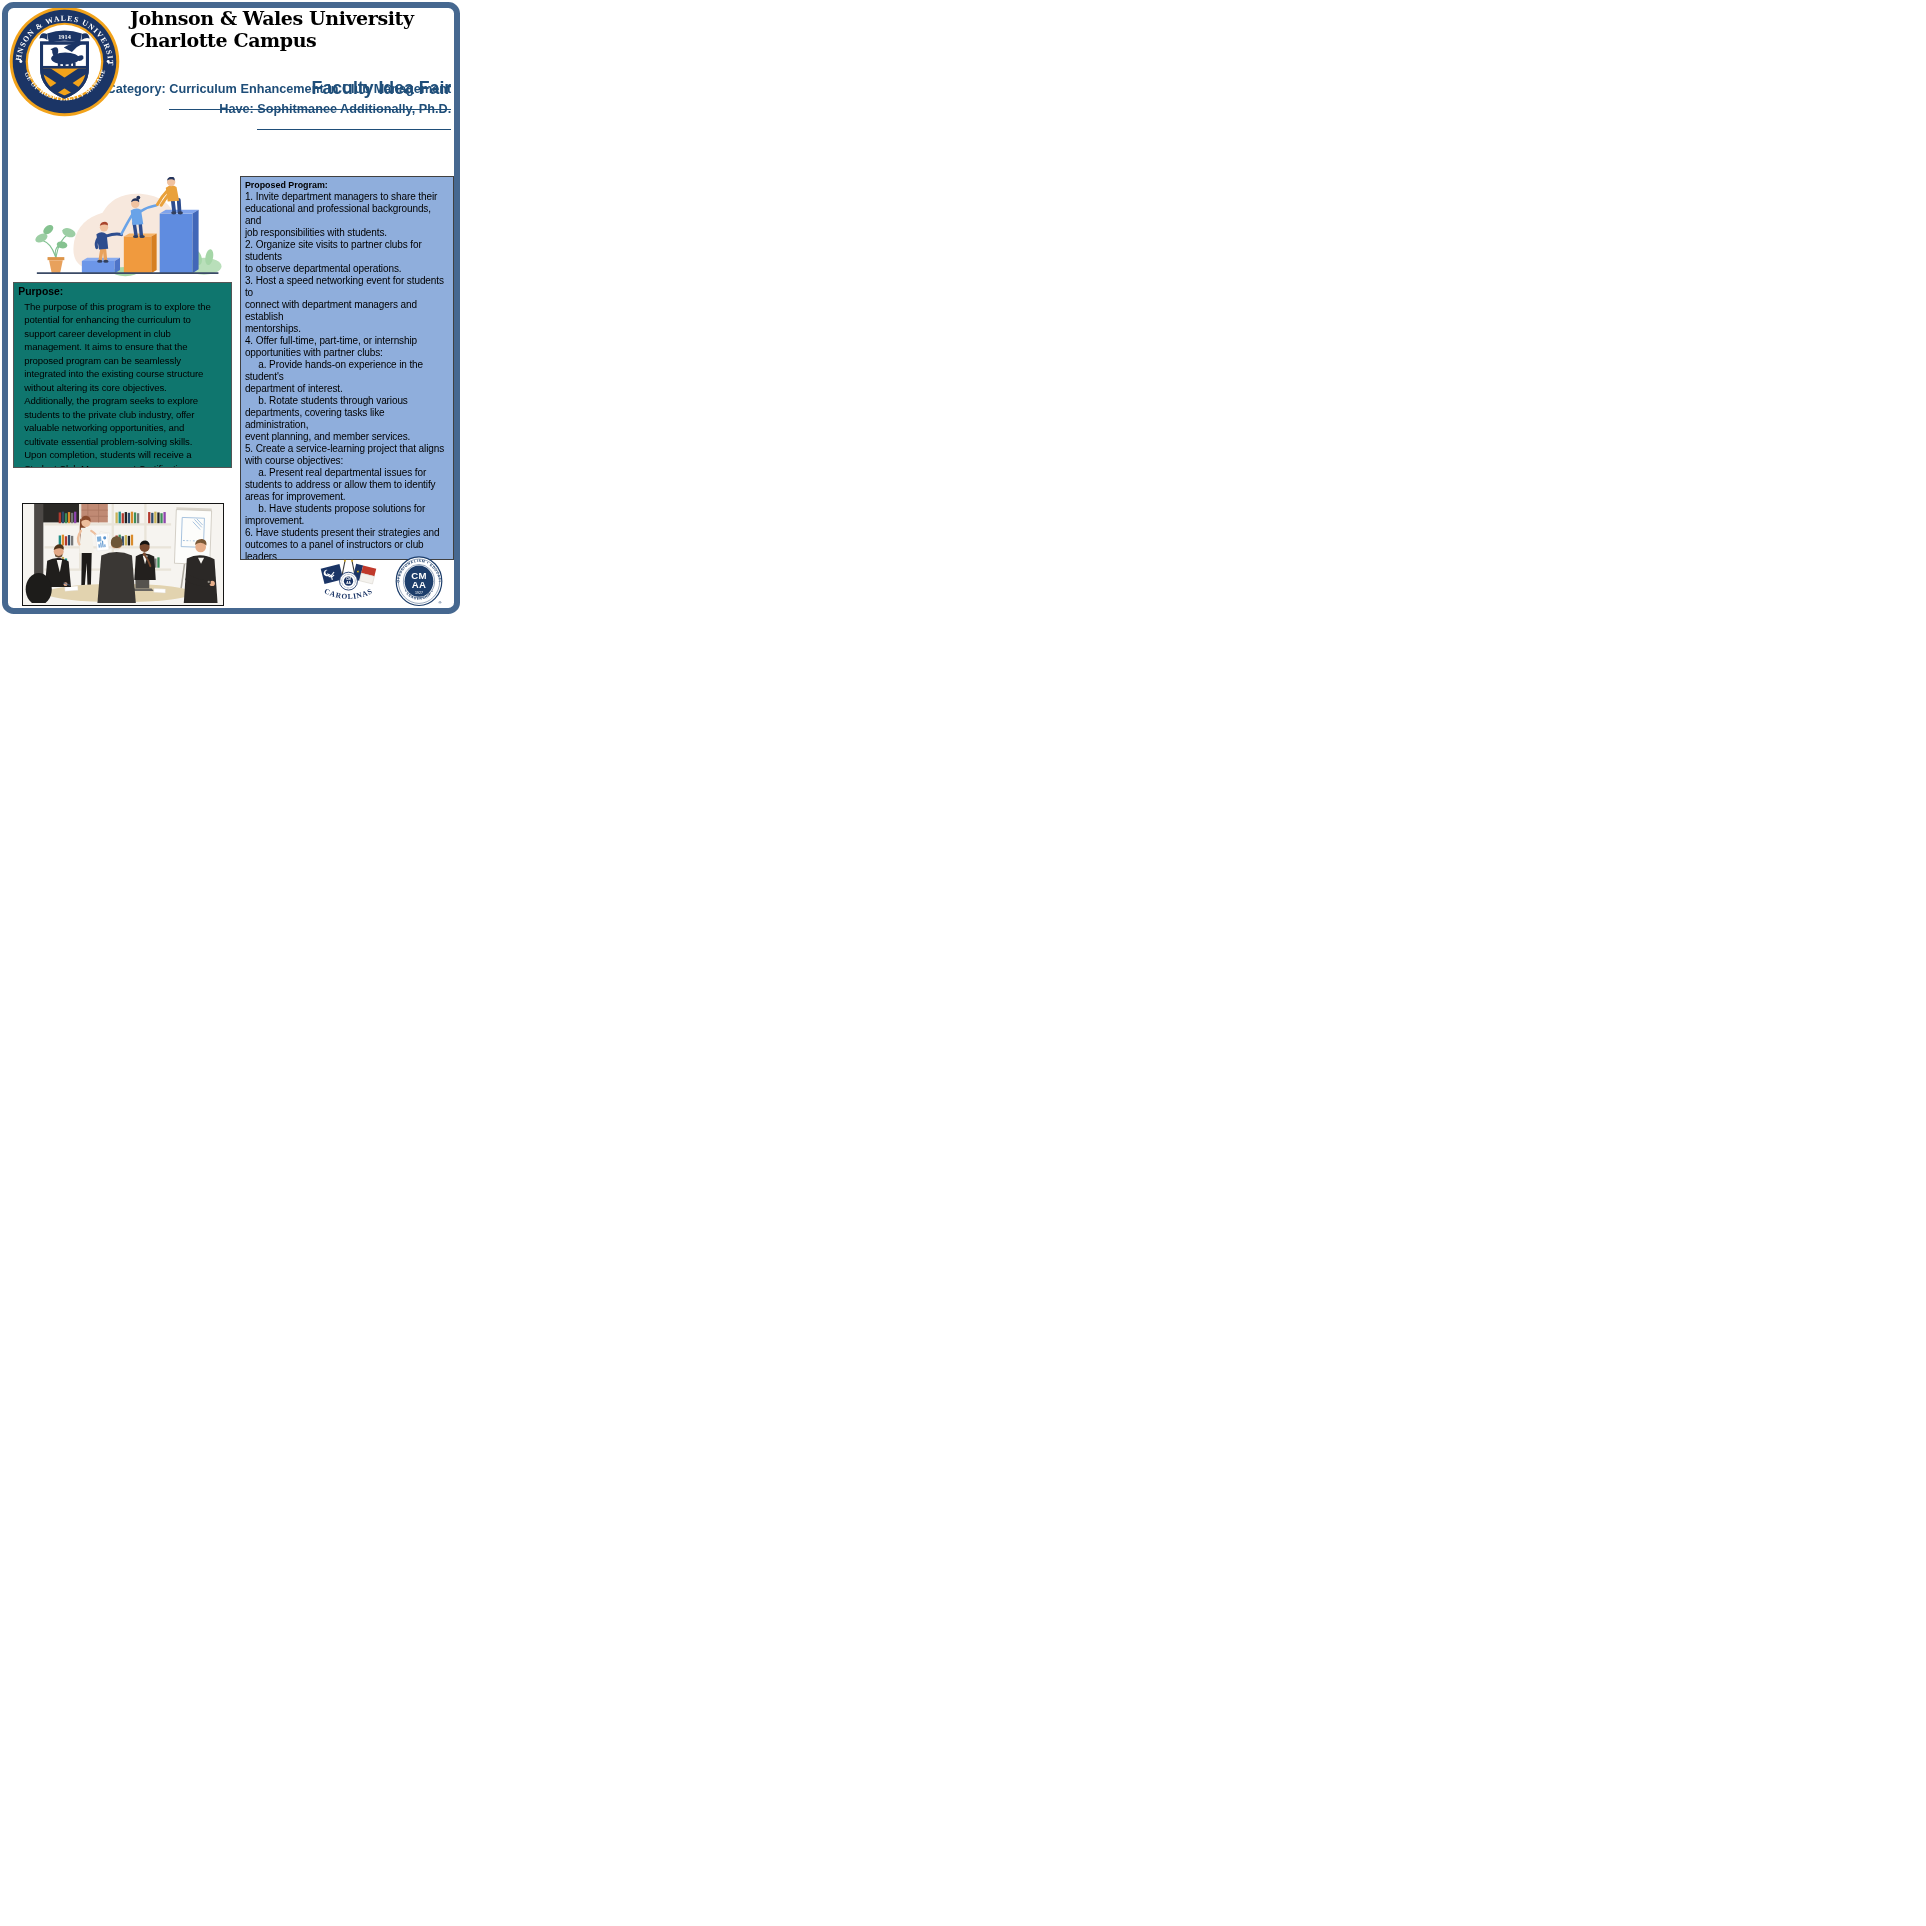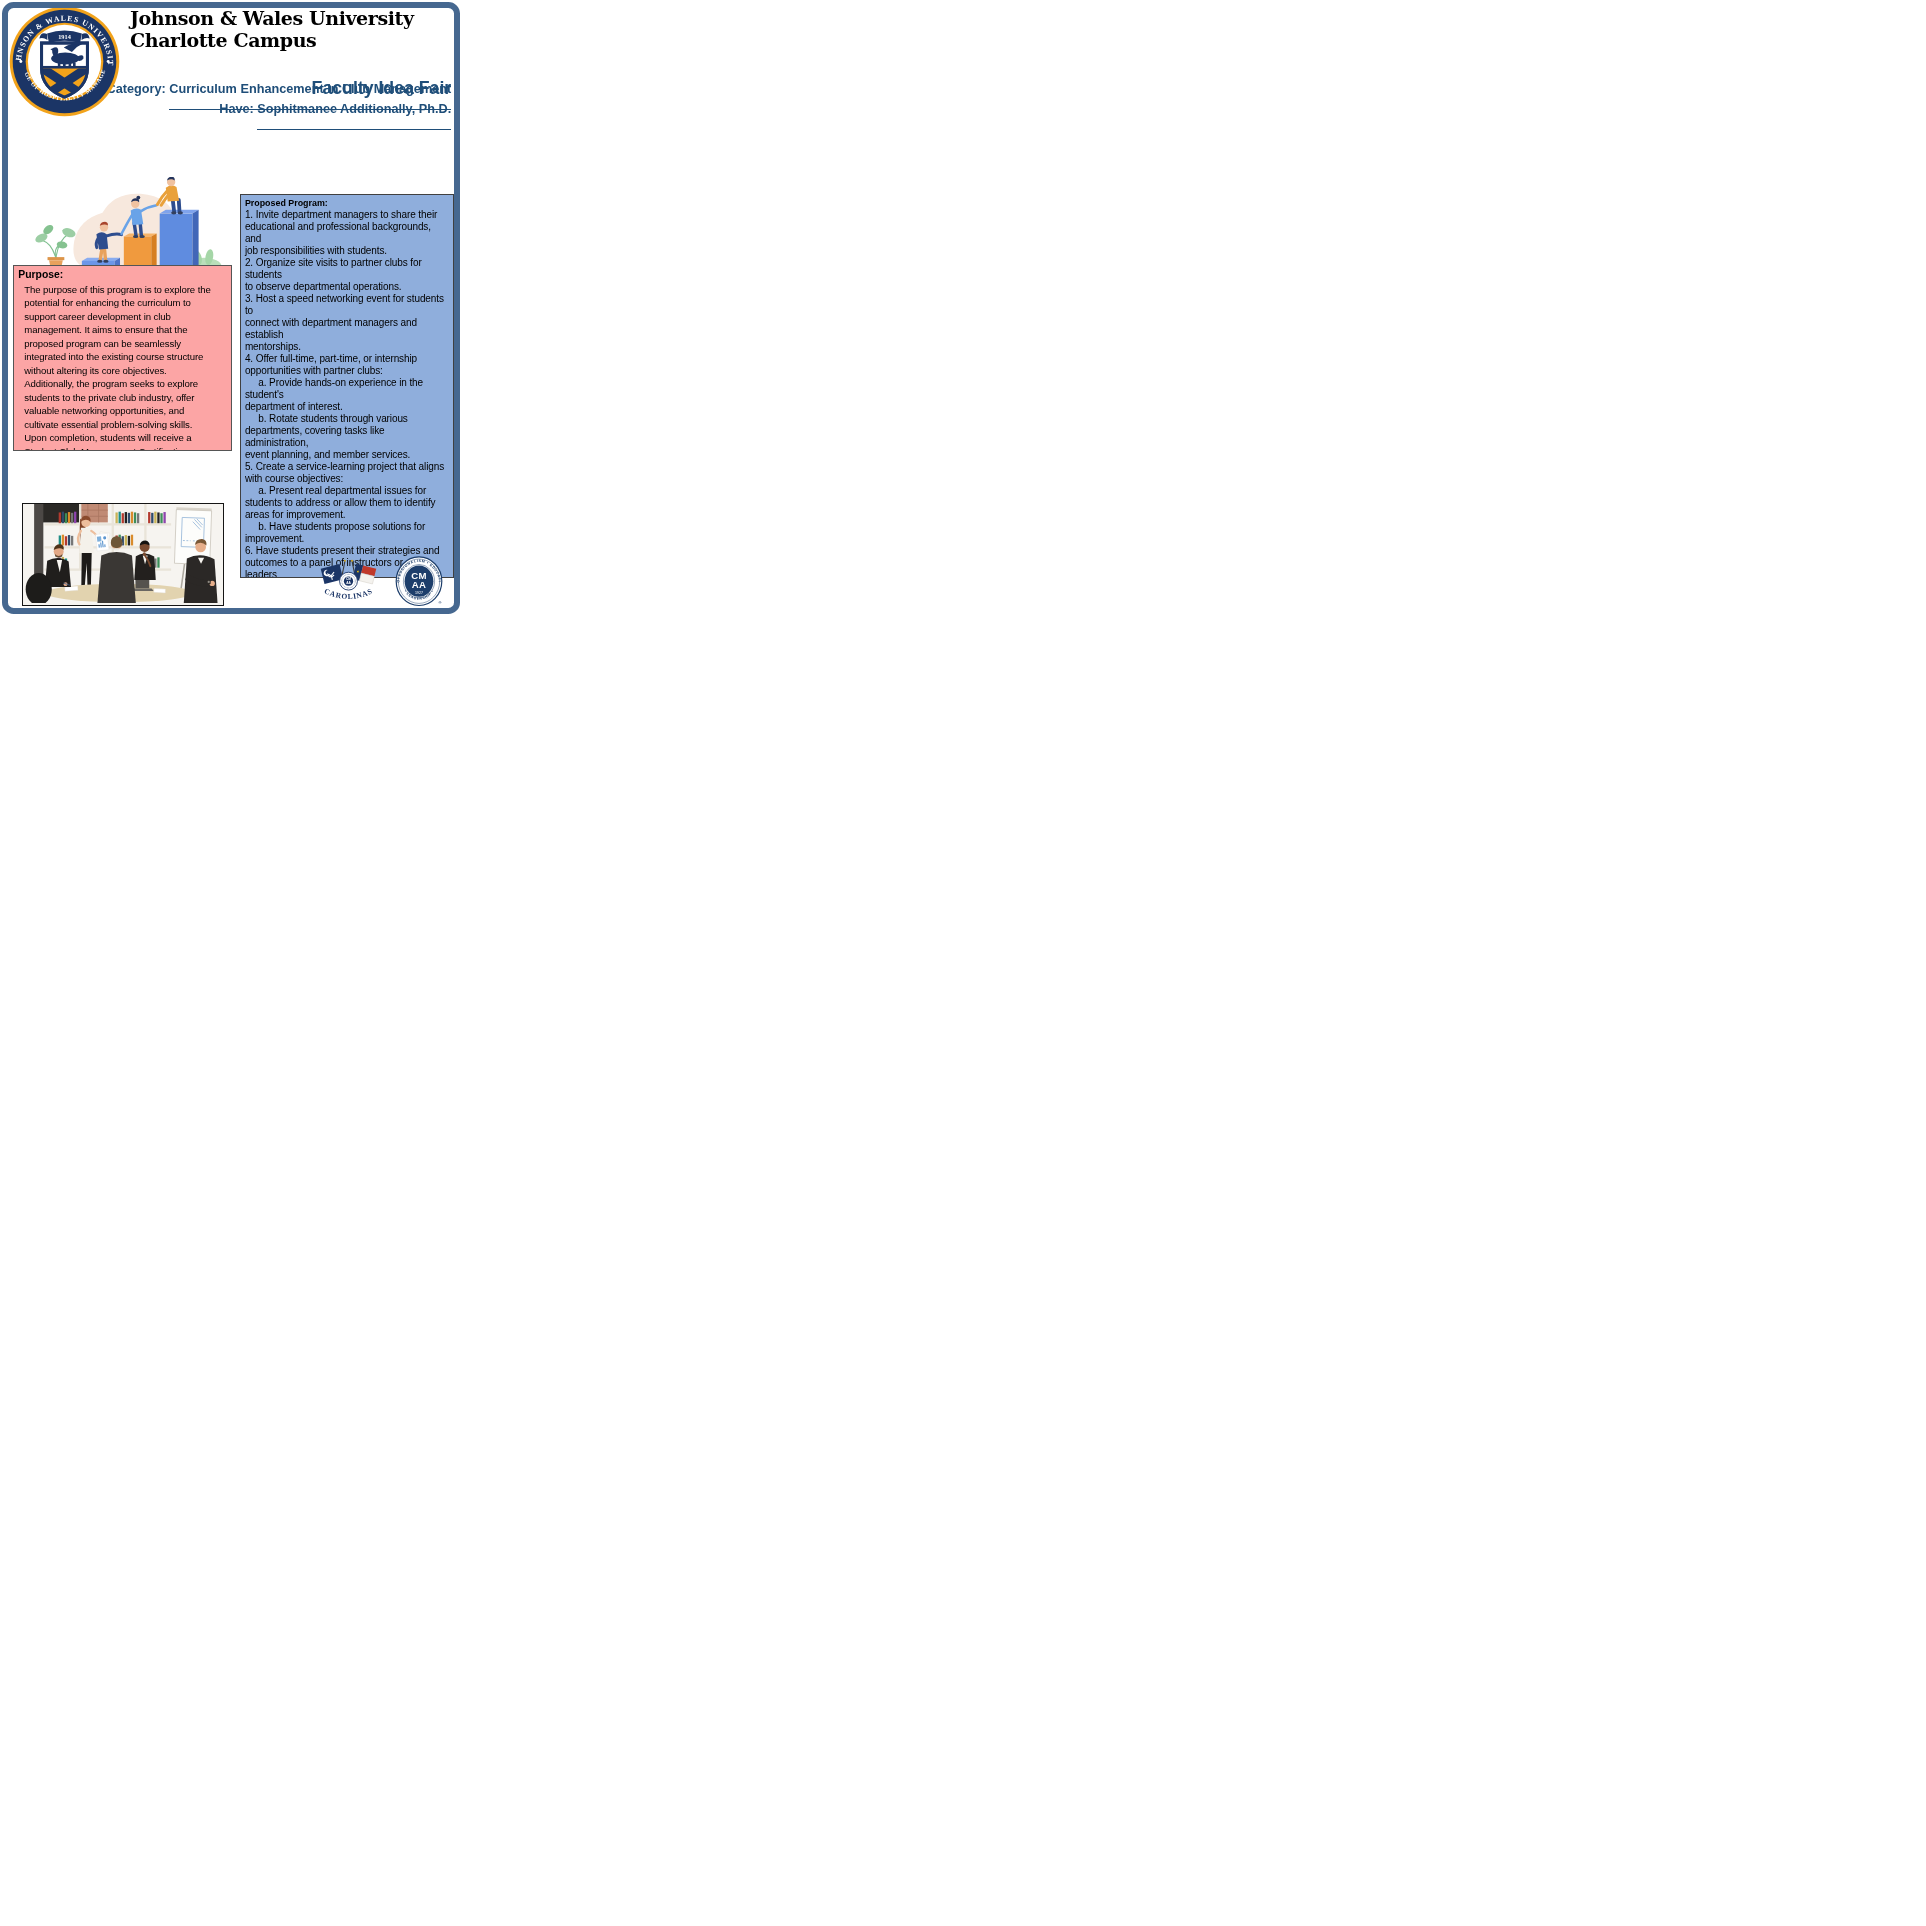--- a/index.html
+++ b/index.html
@@ -11,25 +11,25 @@
   .uni-title{position:absolute;left:130px;top:7px;width:326px;font-family:"DejaVu Serif",serif;
              font-weight:bold;font-size:19px;line-height:22.3px;letter-spacing:-0.4px;color:#000;}
   .fair{position:absolute;right:10.8px;top:58px;font-weight:bold;font-size:17.7px;color:#1F4E79;margin-top:20px;}
   .hdr-line{position:absolute;right:10.8px;font-weight:bold;font-size:12.7px;color:#1F4E79;white-space:nowrap;}
   .hdr-cat{top:82px;} .hdr-name{top:102px;}
   .u-line{border-bottom:1.5px solid #1F4E79;padding-bottom:13px;}
   .main-title{position:absolute;left:0;right:0;top:135px;text-align:center;font-weight:bold;
               font-size:17px;line-height:20.4px;letter-spacing:-0.2px;color:#000;}
   
   .program-box{position:absolute;left:240px;top:176px;width:214px;height:384px;box-sizing:border-box;
-               background:#8FAEDC;border:1.2px solid #404040;padding:2.3px 3.9px;overflow:hidden;z-index:3;margin-top:18px;}
+               background:#8FAEDC;border:1.2px solid #404040;padding:2.3px 3.9px;overflow:hidden;z-index:3;}
   .program-box .bx-head{font-weight:bold;font-size:8.9px;line-height:12px;color:#000;}
   .program-box .bx-body{font-size:10px;line-height:12px;letter-spacing:-0.1px;color:#000;white-space:pre-wrap;}
-  .purpose-box{position:absolute;left:12.7px;top:265px;width:219px;height:186px;box-sizing:border-box;
-               background:#fca5a5;border:1.2px solid #555;padding:2.3px 4.6px;overflow:hidden;}
+  .purpose-box{position:absolute;left:12.7px;top:282px;width:219px;height:186px;box-sizing:border-box;
+               background:#0f766e;border:1.2px solid #555;padding:2.3px 4.6px;overflow:hidden;}
   .purpose-box .bx-head{font-weight:bold;font-size:10.4px;line-height:14.3px;color:#000;}
   .purpose-box .bx-body{font-size:9.6px;line-height:13.5px;letter-spacing:-0.1px;color:#000;white-space:pre-wrap;margin-left:6px;}
   .illus{position:absolute;left:22.3px;top:177px;width:209px;height:103px;}
   .photo{position:absolute;left:22.3px;top:503px;width:202px;height:103px;border:1.9px solid #151515;
          box-sizing:border-box;background:#F6F4F0;overflow:hidden;}
   .carolinas-logo{position:absolute;left:319px;top:559px;width:59px;height:50px;z-index:6;}
   .cmaa-logo{position:absolute;left:390px;top:556px;width:58px;height:51px;z-index:6;}
 </style>
 </head>
 <body>

